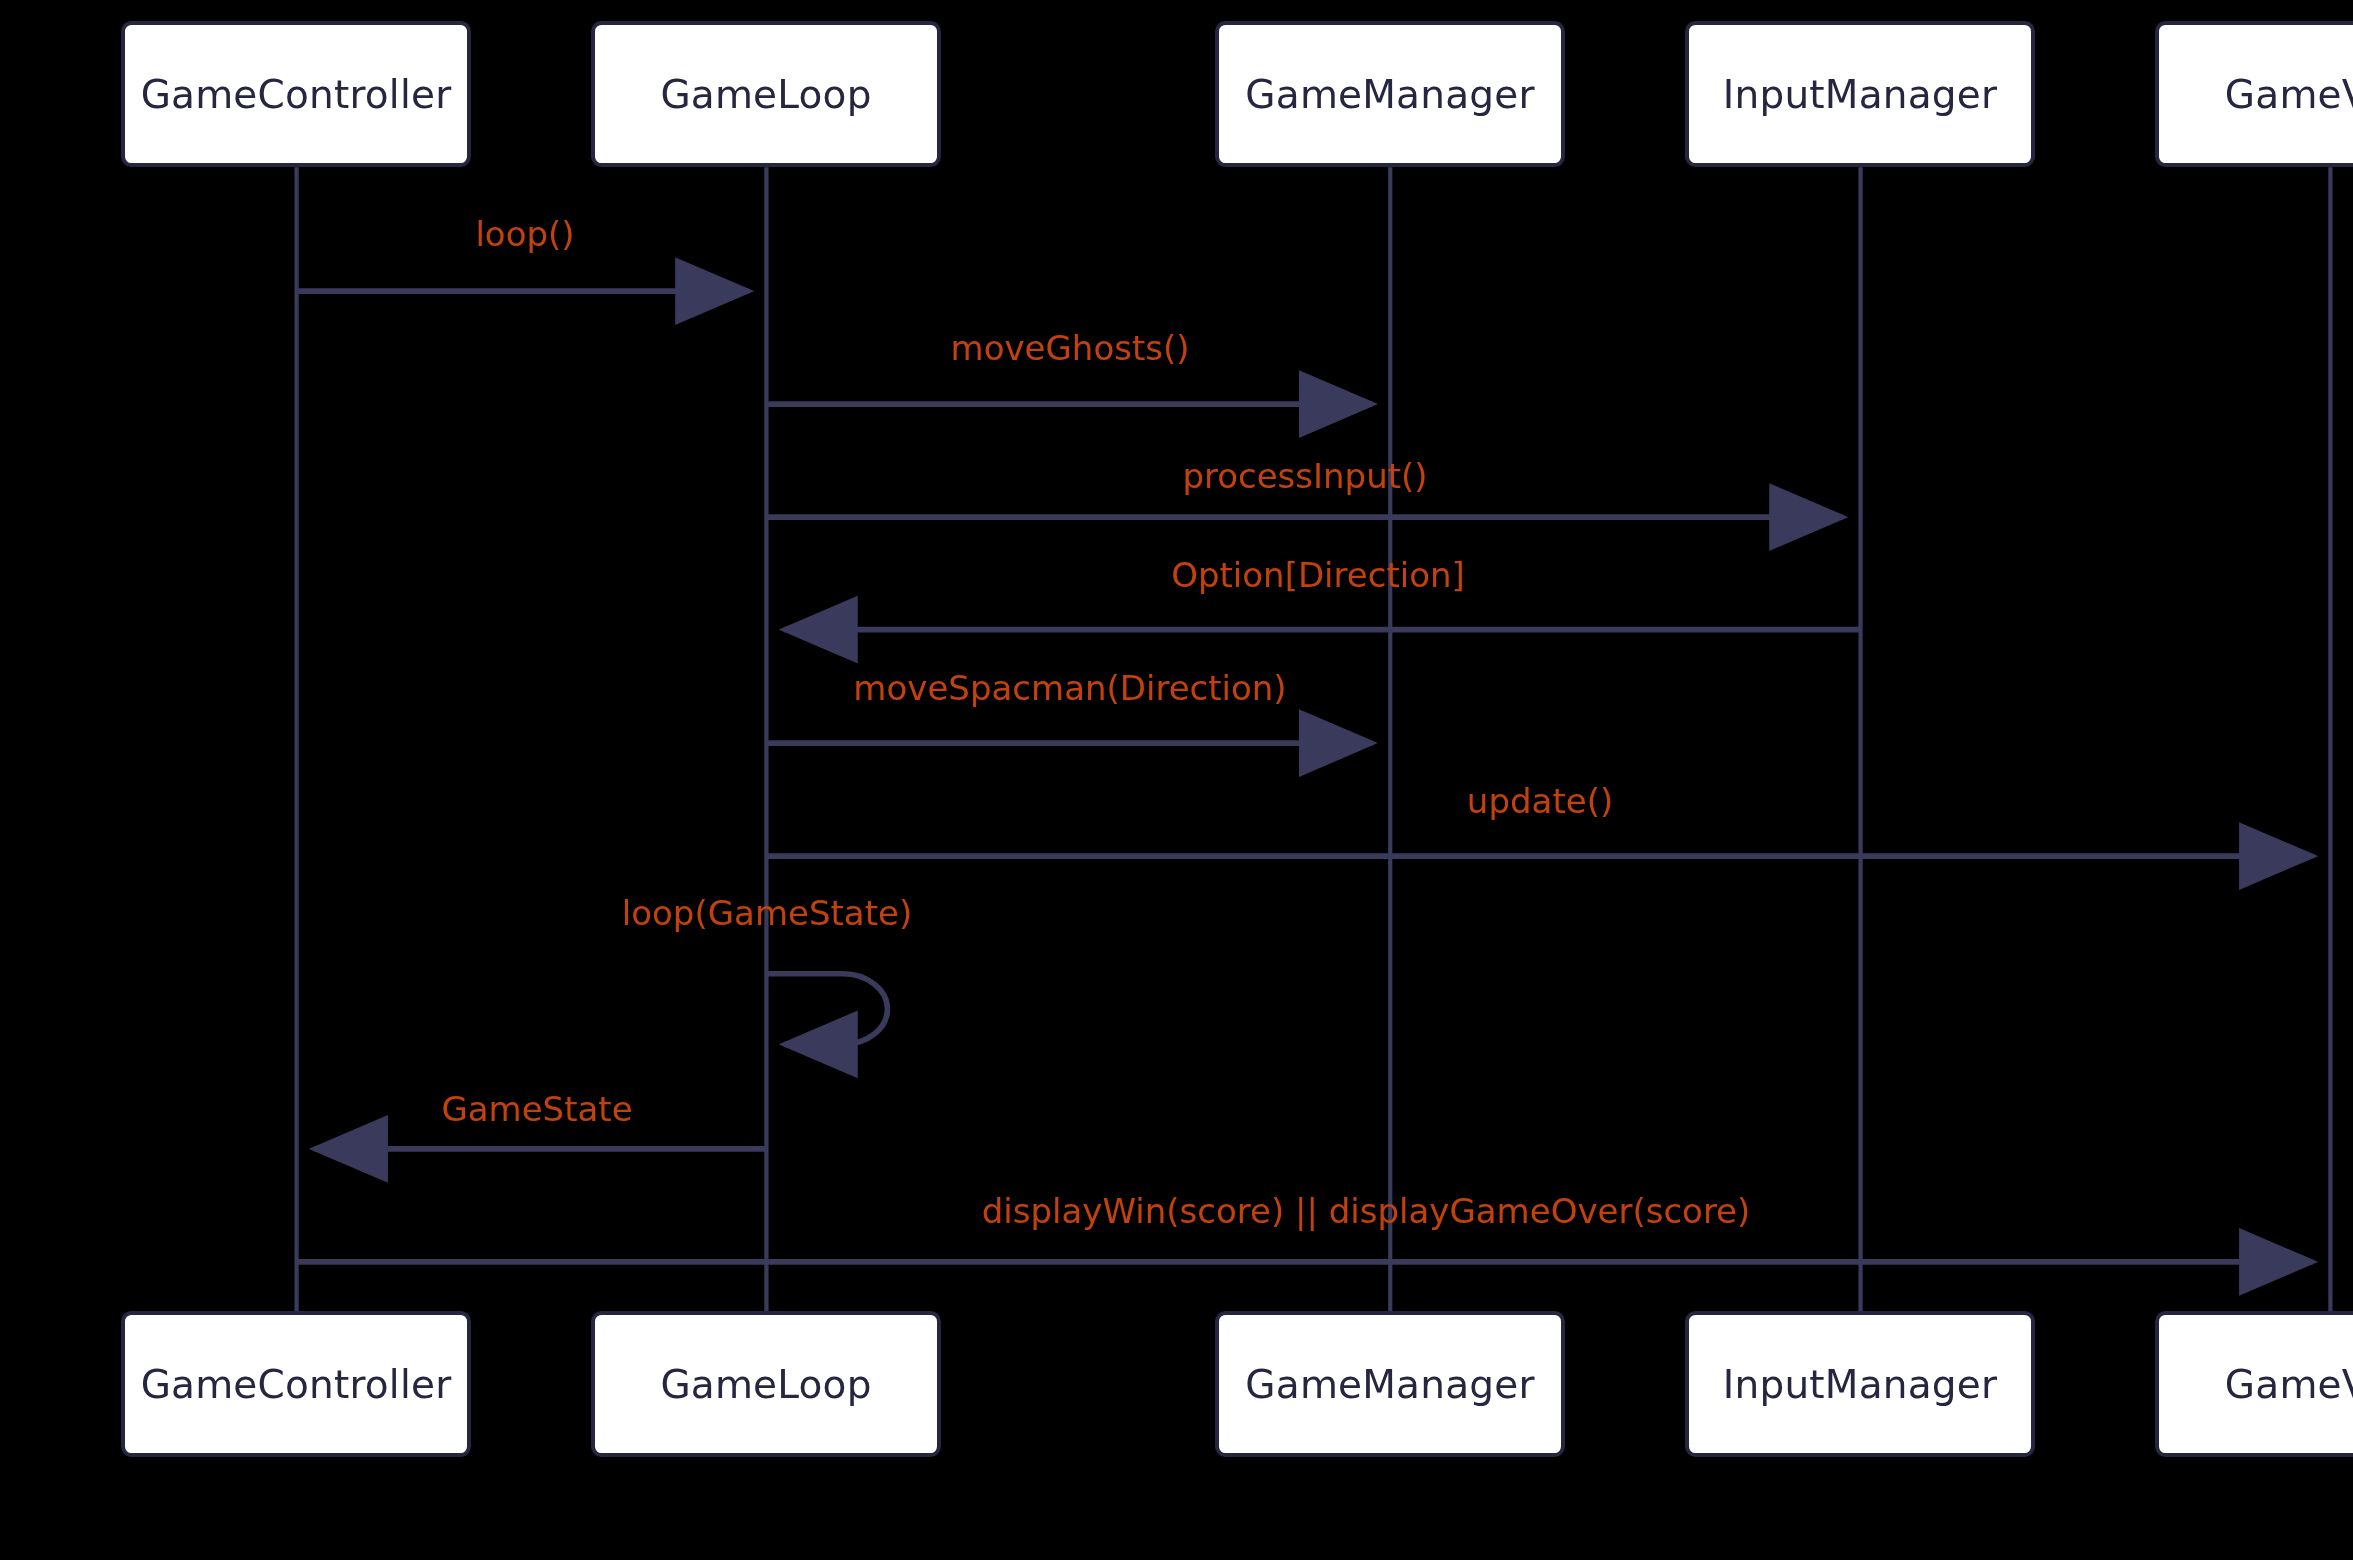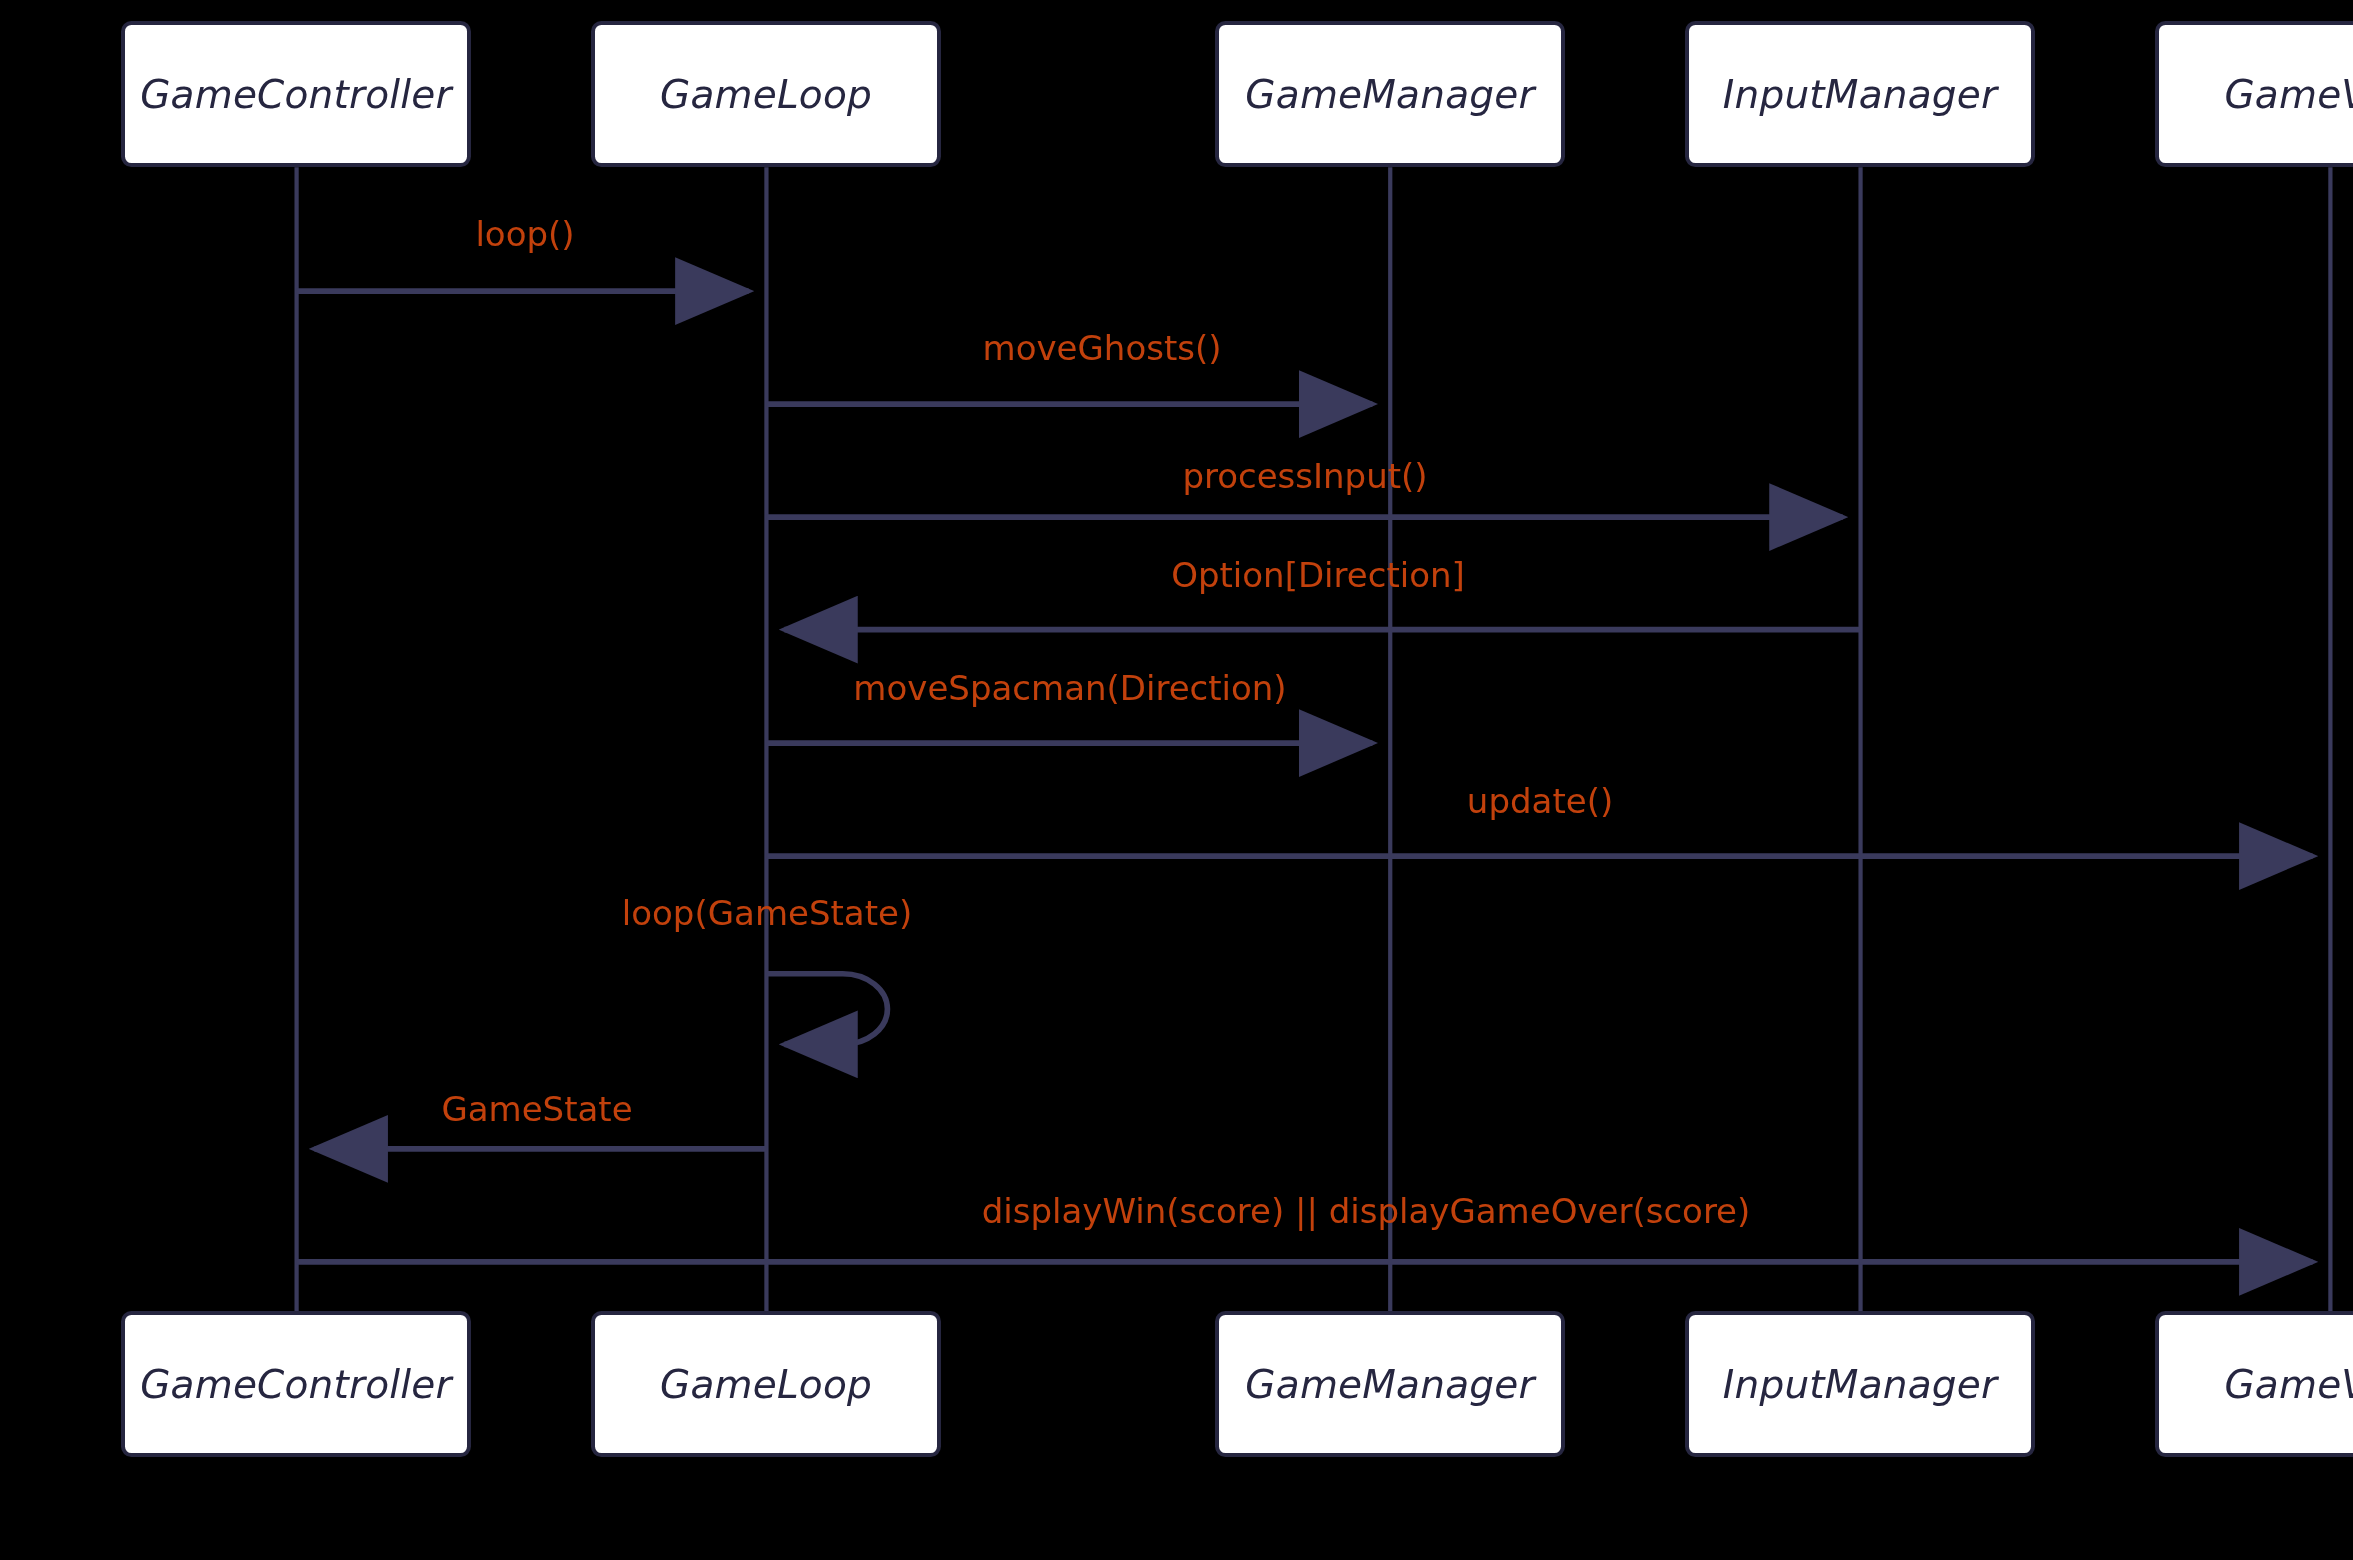--- a/index.html
+++ b/index.html
@@ -25,21 +25,20 @@
   .actor-box {
     position: absolute;
     box-sizing: border-box;
     background: #FFFFFF;
     border: 4.2px solid #262640;
     border-radius: 10.4px;
     display: flex;
     align-items: center;
     justify-content: center;
     z-index: 3;
-    font-style: italic;
   }
   .actor-label {
     color: #262640;
     font-family: "DejaVu Sans", sans-serif;
     font-size: 39px;
     font-weight: 400;
     letter-spacing: 0.2px;
     white-space: nowrap;
   }
   .msg-label {
@@ -134,21 +133,21 @@
   <div class="actor-box" style="left:1685px; top:1311px; width:350px; height:146px;">
     <span class="actor-label">InputManager</span>
   </div>
 
   <div class="actor-box" style="left:2155px; top:1311px; width:350px; height:146px;">
     <span class="actor-label">GameView</span>
   </div>
 
   <div class="msg-label" style="left:525px; top:214px;">loop()</div>
 
-  <div class="msg-label" style="left:1070px; top:328px;margin-left:32px;">moveGhosts()</div>
+  <div class="msg-label" style="left:1070px; top:328px;">moveGhosts()</div>
 
   <div class="msg-label" style="left:1305px; top:456px;">processInput()</div>
 
   <div class="msg-label" style="left:1318px; top:555px;">Option[Direction]</div>
 
   <div class="msg-label" style="left:1070px; top:668px;">moveSpacman(Direction)</div>
 
   <div class="msg-label" style="left:1540px; top:781px;">update()</div>
 
   <div class="msg-label" style="left:767px; top:893px;">loop(GameState)</div>

